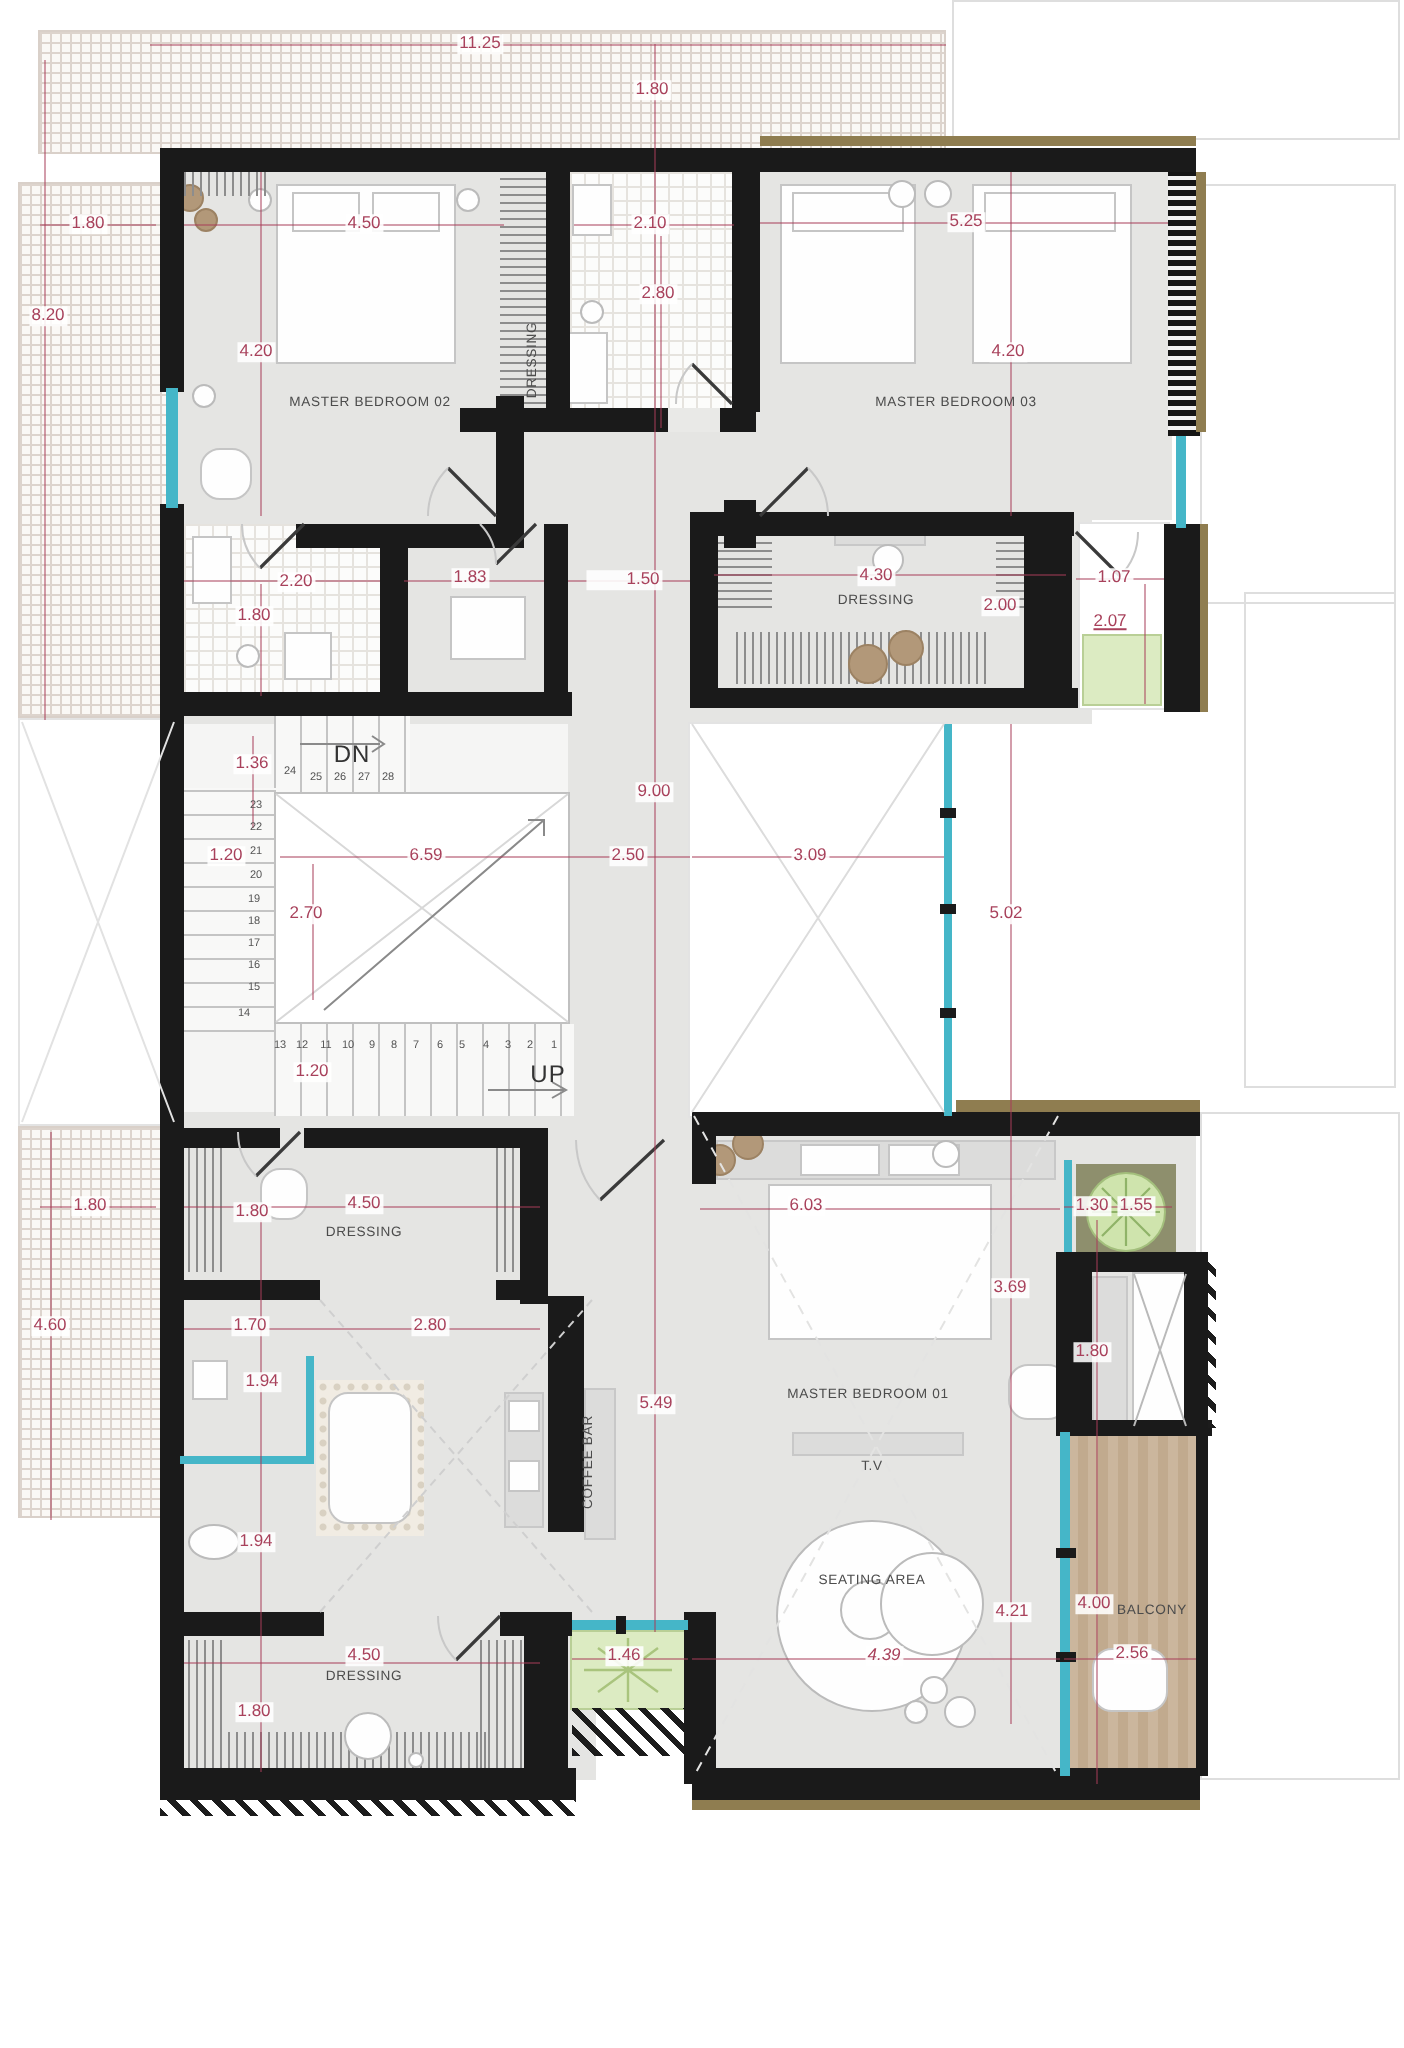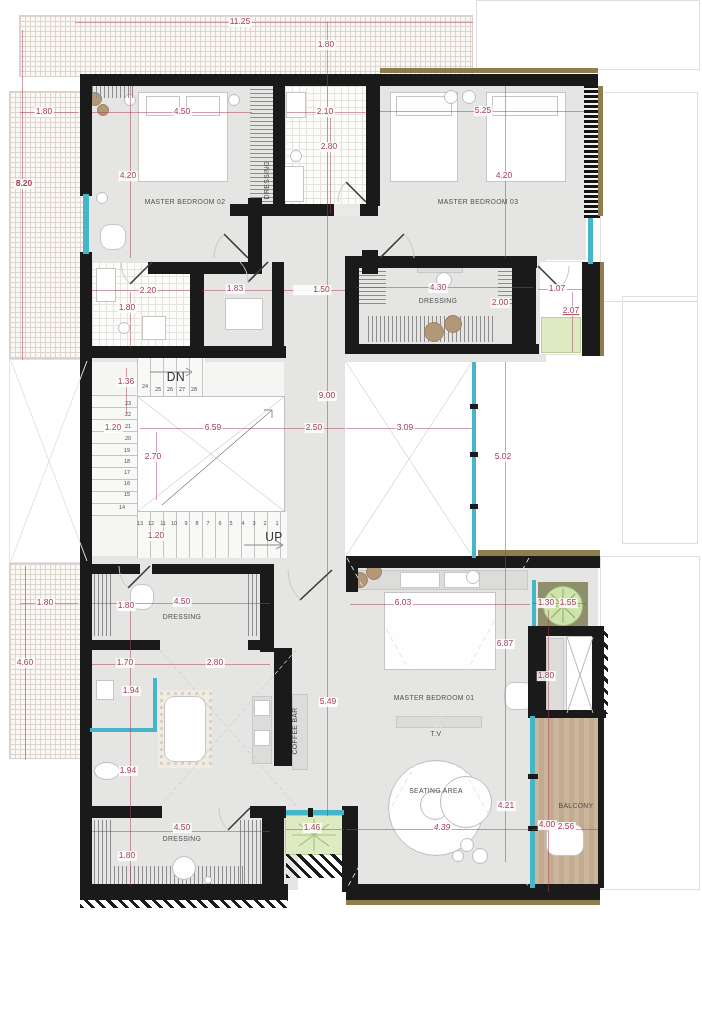--- a/index.html
+++ b/index.html
@@ -310,60 +310,60 @@
       <div class="lbl room-label" style="left: 182px; top: 839px;">DRESSING</div>
       <div class="lbl room-label" style="left: 436px; top: 791px;">SEATING AREA</div>
       <div class="lbl room-label" style="left: 436px; top: 734px;">T.V</div>
       <div class="lbl room-label vert" style="left: 295px; top: 731px;">COFFEE BAR</div>
       <div class="lbl room-label" style="left: 576px; top: 806px;">BALCONY</div>
       <div class="lbl room-label big" style="font-size: 12px; left: 176px; top: 378px;">DN</div>
       <div class="lbl room-label big" style="font-size: 12px; left: 274px; top: 538px;">UP</div>
       <div class="lbl dim-label" style="left: 240px; top: 22px;">11.25</div>
       <div class="lbl dim-label" style="left: 326px; top: 45px;">1.80</div>
       <div class="lbl dim-label" style="left: 44px; top: 112px;">1.80</div>
-      <div class="lbl dim-label" style="left: 24px; top: 184px; font-weight: bold;">8.20</div>
+      <div class="lbl dim-label" style="left: 24px; top: 158px;">8.20</div>
       <div class="lbl dim-label" style="left: 182px; top: 112px;">4.50</div>
       <div class="lbl dim-label" style="left: 325px; top: 112px;">2.10</div>
       <div class="lbl dim-label" style="left: 329px; top: 147px;">2.80</div>
       <div class="lbl dim-label" style="left: 128px; top: 176px;">4.20</div>
       <div class="lbl dim-label" style="left: 483px; top: 111px;">5.25</div>
       <div class="lbl dim-label" style="left: 504px; top: 176px;">4.20</div>
       <div class="lbl dim-label" style="left: 148px; top: 291px;">2.20</div>
       <div class="lbl dim-label" style="left: 127px; top: 308px;">1.80</div>
       <div class="lbl dim-label" style="left: 235px; top: 289px;">1.83</div>
       <div class="lbl dim-label" style="left: 312px; top: 290px; padding-left: 20px;">1.50</div>
       <div class="lbl dim-label" style="left: 438px; top: 288px;">4.30</div>
       <div class="lbl dim-label" style="left: 500px; top: 303px;">2.00</div>
       <div class="lbl dim-label" style="left: 557px; top: 289px;">1.07</div>
-      <div class="lbl dim-label" style="left: 571px; top: 311px; text-decoration: underline;">2.07</div>
+      <div class="lbl dim-label" style="left: 555px; top: 311px; text-decoration: underline;">2.07</div>
       <div class="lbl dim-label" style="left: 126px; top: 382px;">1.36</div>
       <div class="lbl dim-label" style="left: 327px; top: 396px;">9.00</div>
       <div class="lbl dim-label" style="left: 113px; top: 428px;">1.20</div>
       <div class="lbl dim-label" style="left: 213px; top: 428px;">6.59</div>
       <div class="lbl dim-label" style="left: 314px; top: 428px;">2.50</div>
       <div class="lbl dim-label" style="left: 405px; top: 428px;">3.09</div>
       <div class="lbl dim-label" style="left: 153px; top: 457px;">2.70</div>
       <div class="lbl dim-label" style="left: 503px; top: 457px;">5.02</div>
       <div class="lbl dim-label" style="left: 156px; top: 536px;">1.20</div>
       <div class="lbl dim-label" style="left: 45px; top: 603px;">1.80</div>
       <div class="lbl dim-label" style="left: 182px; top: 602px;">4.50</div>
       <div class="lbl dim-label" style="left: 126px; top: 606px;">1.80</div>
       <div class="lbl dim-label" style="left: 403px; top: 603px;">6.03</div>
       <div class="lbl dim-label" style="left: 546px; top: 603px;">1.30</div>
       <div class="lbl dim-label" style="left: 568px; top: 603px;">1.55</div>
       <div class="lbl dim-label" style="left: 25px; top: 663px;">4.60</div>
       <div class="lbl dim-label" style="left: 125px; top: 663px;">1.70</div>
       <div class="lbl dim-label" style="left: 215px; top: 663px;">2.80</div>
-      <div class="lbl dim-label" style="left: 505px; top: 644px;">6.87</div>
+      <div class="lbl dim-label" style="left: 505px; top: 644px;">3.69</div>
       <div class="lbl dim-label" style="left: 131px; top: 691px;">1.94</div>
       <div class="lbl dim-label" style="left: 546px; top: 676px;">1.80</div>
       <div class="lbl dim-label" style="left: 328px; top: 702px;">5.49</div>
       <div class="lbl dim-label" style="left: 128px; top: 771px;">1.94</div>
       <div class="lbl dim-label" style="left: 506px; top: 806px;">4.21</div>
-      <div class="lbl dim-label" style="left: 547px; top: 802px; margin-top: 23px;">4.00</div>
+      <div class="lbl dim-label" style="left: 547px; top: 802px;">4.00</div>
       <div class="lbl dim-label" style="left: 442px; top: 828px; font-style: italic;">4.39</div>
       <div class="lbl dim-label" style="left: 566px; top: 827px;">2.56</div>
       <div class="lbl dim-label" style="left: 312px; top: 828px;">1.46</div>
       <div class="lbl dim-label" style="left: 182px; top: 828px;">4.50</div>
       <div class="lbl dim-label" style="left: 127px; top: 856px;">1.80</div>
       <div class="lbl stair-number" style="left: 145px; top: 386px;">24</div>
       <div class="lbl stair-number" style="left: 158px; top: 389px;">25</div>
       <div class="lbl stair-number" style="left: 170px; top: 389px;">26</div>
       <div class="lbl stair-number" style="left: 182px; top: 389px;">27</div>
       <div class="lbl stair-number" style="left: 194px; top: 389px;">28</div>

